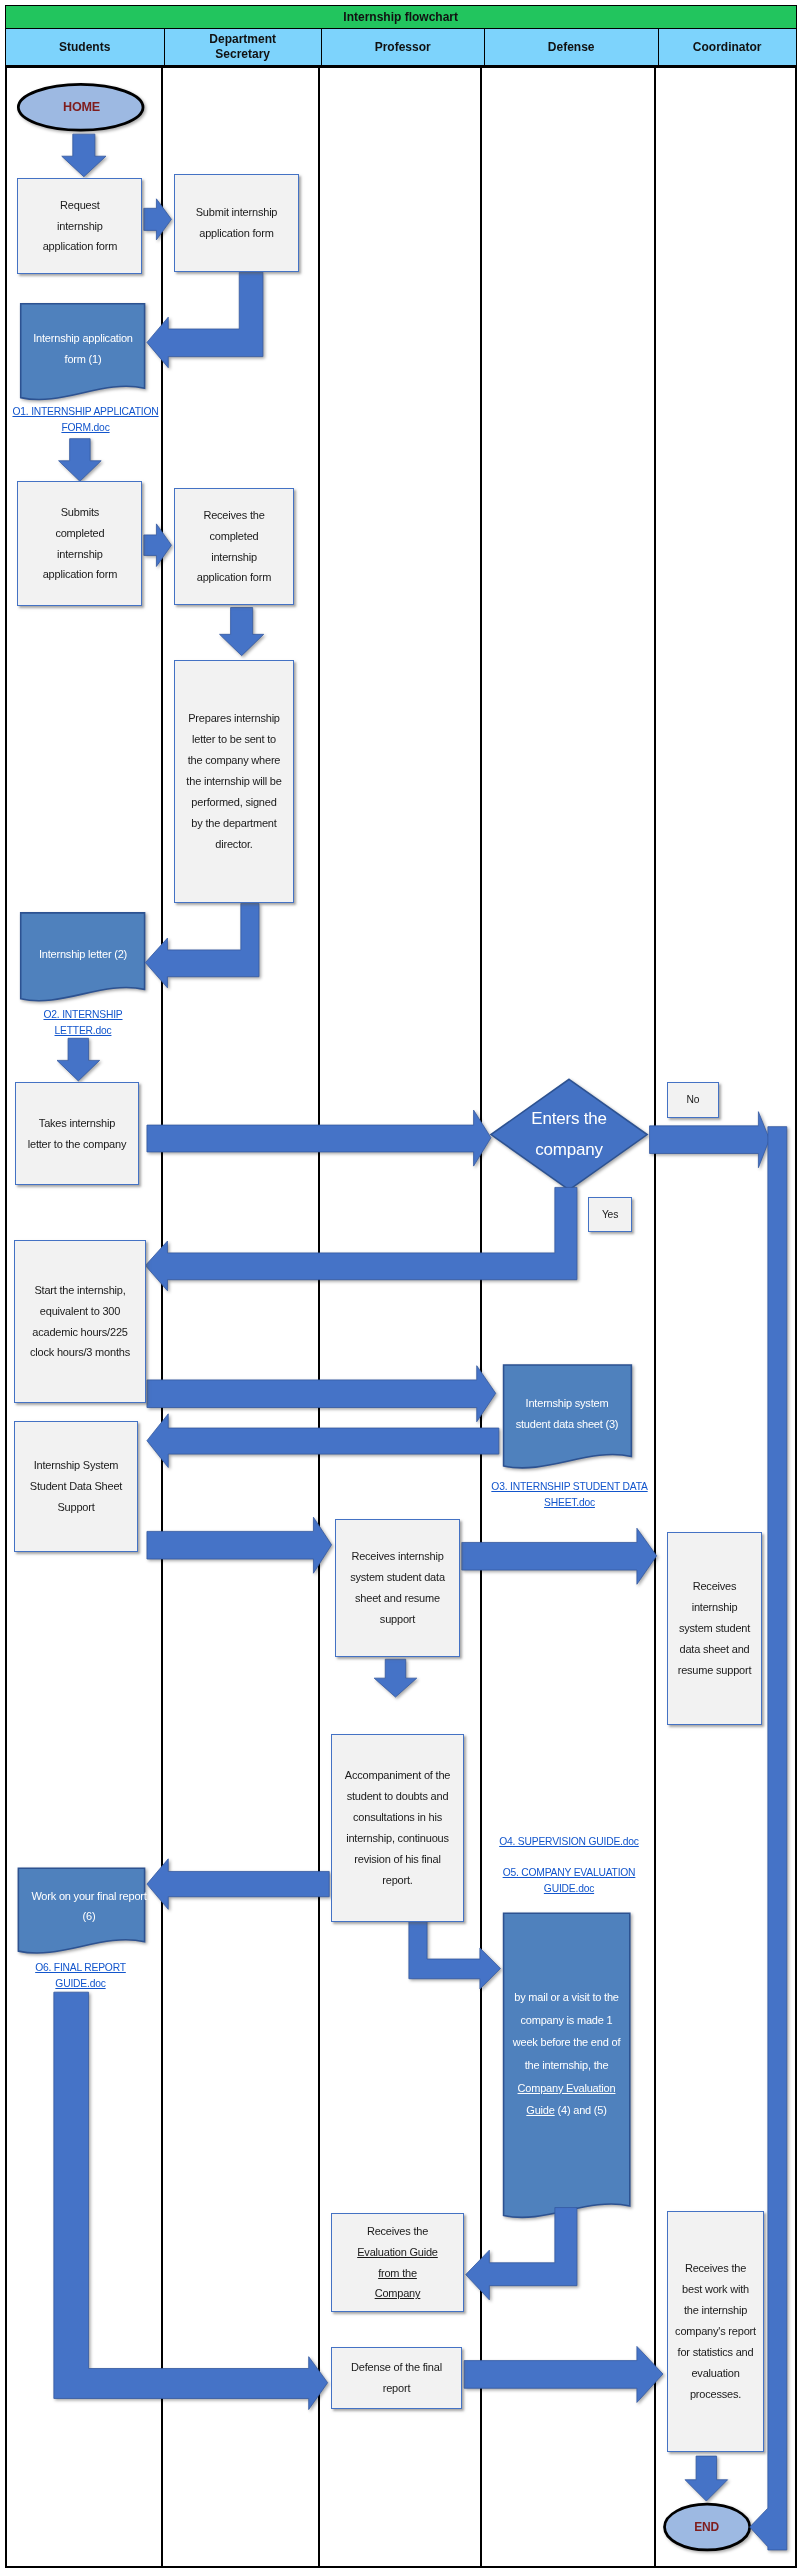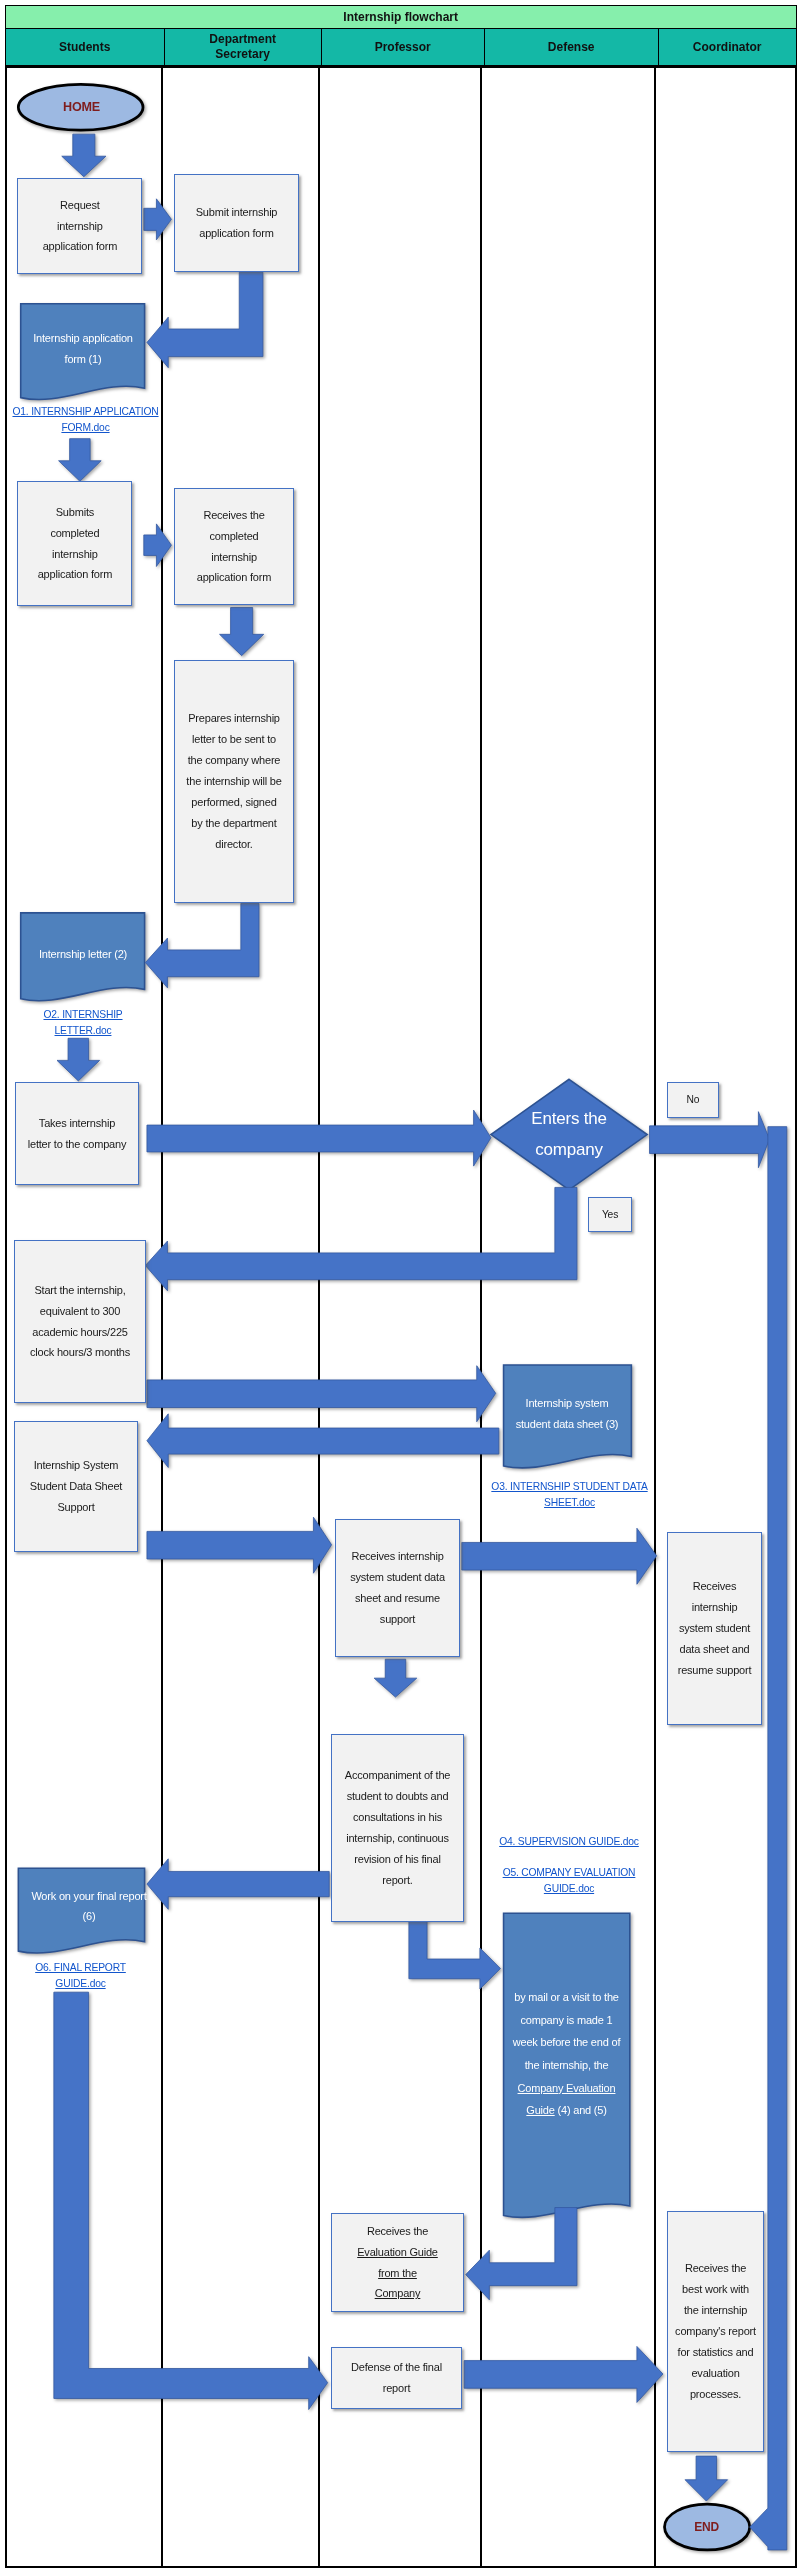--- a/index.html
+++ b/index.html
@@ -1,21 +1,21 @@
 <!DOCTYPE html>
 <html style="font-size:12.6px"><head>
 <meta charset="utf-8">
 <style>
   html,body{margin:0;padding:0;background:#ffffff;}
   body{font-family:"Liberation Sans", sans-serif;}
   #canvas{position:relative;width:802px;height:2576px;background:#fff;overflow:hidden;}
 
   .outer-border{position:absolute;left:4.7px;top:4.7px;width:792px;height:2563px;border:2px solid #000;box-sizing:border-box;z-index:1;}
-  .title-bar{position:absolute;left:4.7px;top:4.7px;width:792px;height:24.5px;background:#86efac;border:1.6px solid #000;box-sizing:border-box;display:flex;align-items:center;justify-content:center;font-size:12px;font-weight:bold;color:#111;z-index:5;}
-  .header-row{position:absolute;left:4.7px;top:29px;width:792px;height:39px;background:#14b8a6;border-left:1.6px solid #000;border-right:1.6px solid #000;border-bottom:3.2px solid #000;box-sizing:border-box;display:flex;z-index:5;}
+  .title-bar{position:absolute;left:4.7px;top:4.7px;width:792px;height:24.5px;background:#22c55e;border:1.6px solid #000;box-sizing:border-box;display:flex;align-items:center;justify-content:center;font-size:12px;font-weight:bold;color:#111;z-index:5;}
+  .header-row{position:absolute;left:4.7px;top:29px;width:792px;height:39px;background:#7dd3fc;border-left:1.6px solid #000;border-right:1.6px solid #000;border-bottom:3.2px solid #000;box-sizing:border-box;display:flex;z-index:5;}
   .header-cell{display:flex;align-items:center;justify-content:center;text-align:center;font-size:12px;font-weight:bold;color:#111;line-height:1.25;box-sizing:border-box;padding:0 22px;}
   .header-cell + .header-cell{border-left:1.6px solid #000;}
 
   .vline{position:absolute;top:68px;height:2499px;width:1.6px;background:#000;z-index:1;}
 
   svg.overlay{position:absolute;left:0;top:0;z-index:2;pointer-events:none;}
   .arr{fill:#4573C7;stroke:#33589F;stroke-width:1;}
   .shape-doc{fill:#4F81BD;stroke:#2D5291;stroke-width:2;}
   .shape-diamond{fill:#4472C4;stroke:#2D5291;stroke-width:2;}
   .shape-term{fill:#9DB9E2;stroke:#000;stroke-width:3.5;}
@@ -95,21 +95,21 @@
       <polygon class="arr" points="882,3113 908,3113 908,3143 922,3143 895,3170 868,3143 882,3143"></polygon>
     </g>
   </svg>
 
   <div class="pbox" style="left:17.4px;top:178px;width:125px;height:96px;padding:0 19px">
       <span>Request internship application form</span>
     </div>
   <div class="pbox" style="left:174px;top:174px;width:125px;height:98px;padding:0 19px">
       <span>Submit internship application form</span>
     </div>
-  <div class="pbox" style="left:17.4px;top:481px;width:115px;height:125px;padding:8px 19px">
+  <div class="pbox" style="left:17.4px;top:481px;width:125px;height:125px;padding:8px 19px">
       <span>Submits completed internship application form</span>
     </div>
   <div class="pbox" style="left:174px;top:488px;width:120px;height:117px;padding:0 14px">
       <span>Receives the completed internship application form</span>
     </div>
   <div class="pbox" style="left:174px;top:660px;width:120px;height:243px;padding:0 9.5px">
       <span>Prepares internship letter to be sent to the company where the internship will be performed, signed by the department director.</span>
     </div>
   <div class="pbox" style="left:15px;top:1082px;width:124px;height:103px;padding:0 10px">
       <span>Takes internship letter to the company</span>

